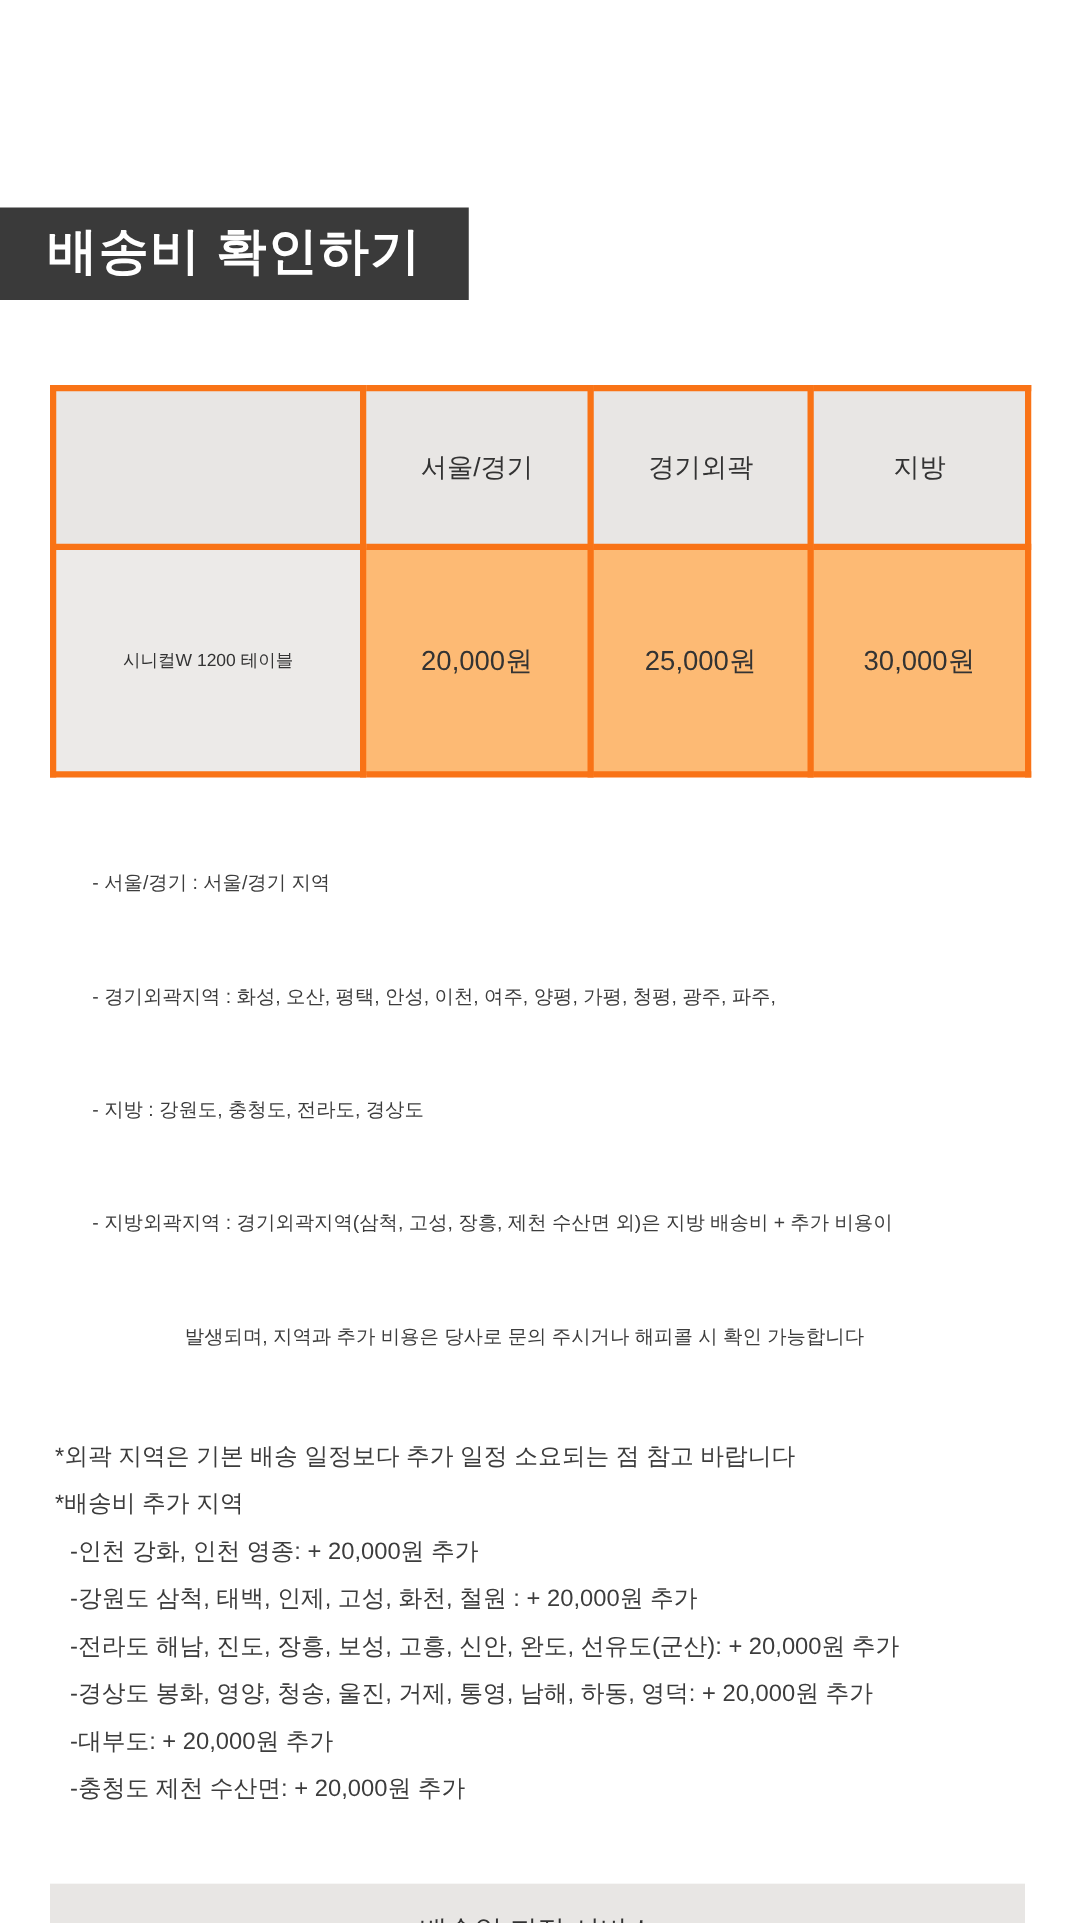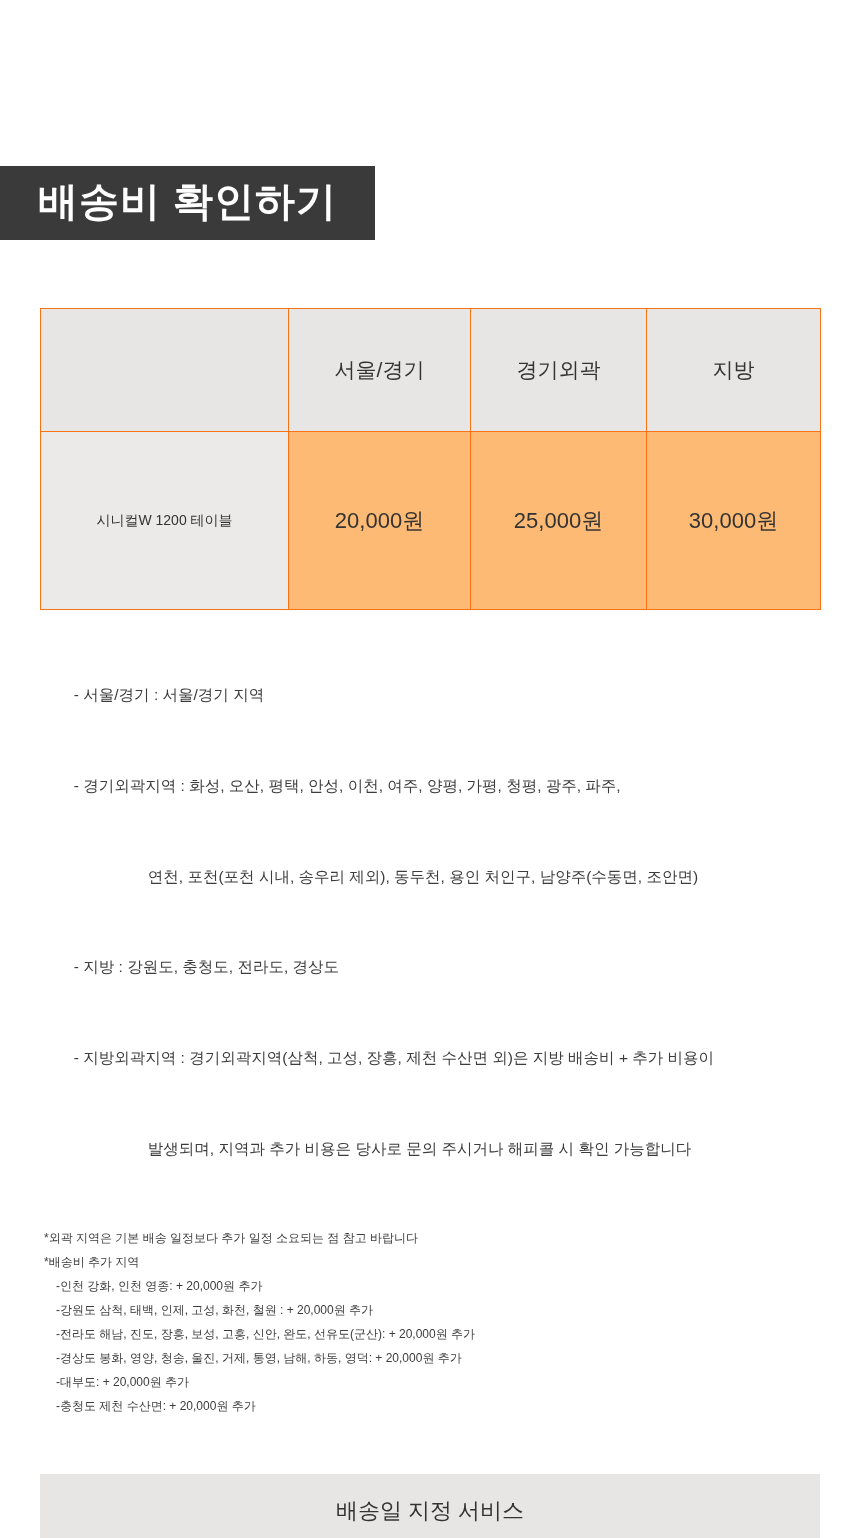--- a/index.html
+++ b/index.html
@@ -40,21 +40,21 @@
   .fee-table-wrap {
     margin: 68px 40px 0 40px;
   }
   table.fee-table {
     width: 780px;
     border-collapse: collapse;
     table-layout: fixed;
   }
   table.fee-table td,
   table.fee-table th {
-    border: 1px solid #f97316;
+    border: 5px solid #f97316;
     text-align: center;
     vertical-align: middle;
     font-weight: normal;
   }
   .fee-head td, .fee-head th {
     background: #e8e6e4;
     height: 120px;
     font-size: 21px;
     color: #333333;
   }
@@ -89,21 +89,21 @@
   .notes .line.indent {
     padding-left: 74px;
   }
   .notes b {
     font-weight: normal;
   }
 
   
   .extra {
     margin: 32px 0 0 44px;
-    font-size: 12px;
+    font-size: 19px;
     line-height: 2.0;
     color: #3c3c3c;
   }
   .extra .head {
     white-space: pre;
   }
   .extra .item {
     padding-left: 12px;
     white-space: pre;
   }
@@ -160,23 +160,20 @@
     </table>
   </div>
 
   <div class="notes">
     <div class="line">
       <b>- 서울/경기</b><span> : 서울/경기 지역</span>
     </div>
     <div class="line">
       <b>- 경기외곽지역</b><span> : 화성, 오산, 평택, 안성, 이천, 여주, 양평, 가평, 청평, 광주, 파주,</span>
     </div>
-    <div class="line indent">
-      <span>연천, 포천(포천 시내, 송우리 제외), 동두천, 용인 처인구, 남양주(수동면, 조안면)</span>
-    </div>
     <div class="line">
       <b>- 지방</b><span> : 강원도, 충청도, 전라도, 경상도</span>
     </div>
     <div class="line">
       <b>- 지방외곽지역</b><span> : 경기외곽지역(삼척, 고성, 장흥, 제천 수산면 외)은 지방 배송비 + 추가 비용이</span>
     </div>
     <div class="line indent">
       <span>발생되며, 지역과 추가 비용은 당사로 문의 주시거나 해피콜 시 확인 가능합니다</span>
     </div>
   </div>

